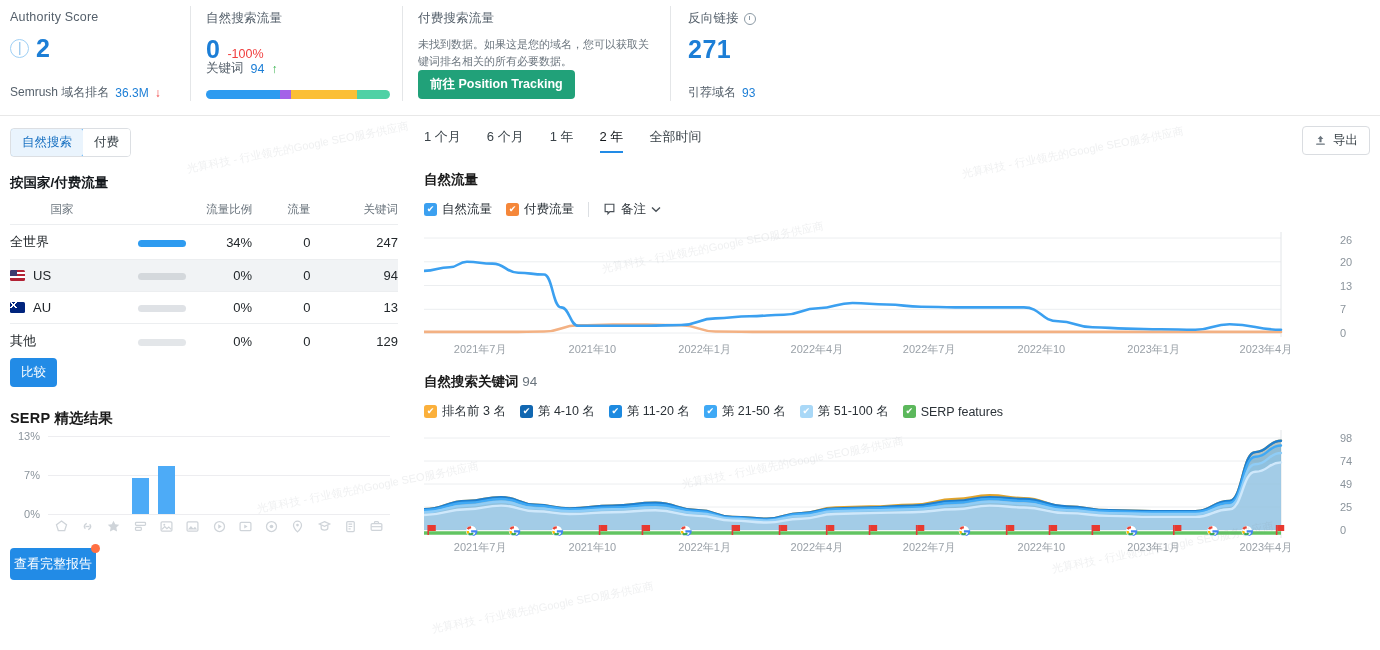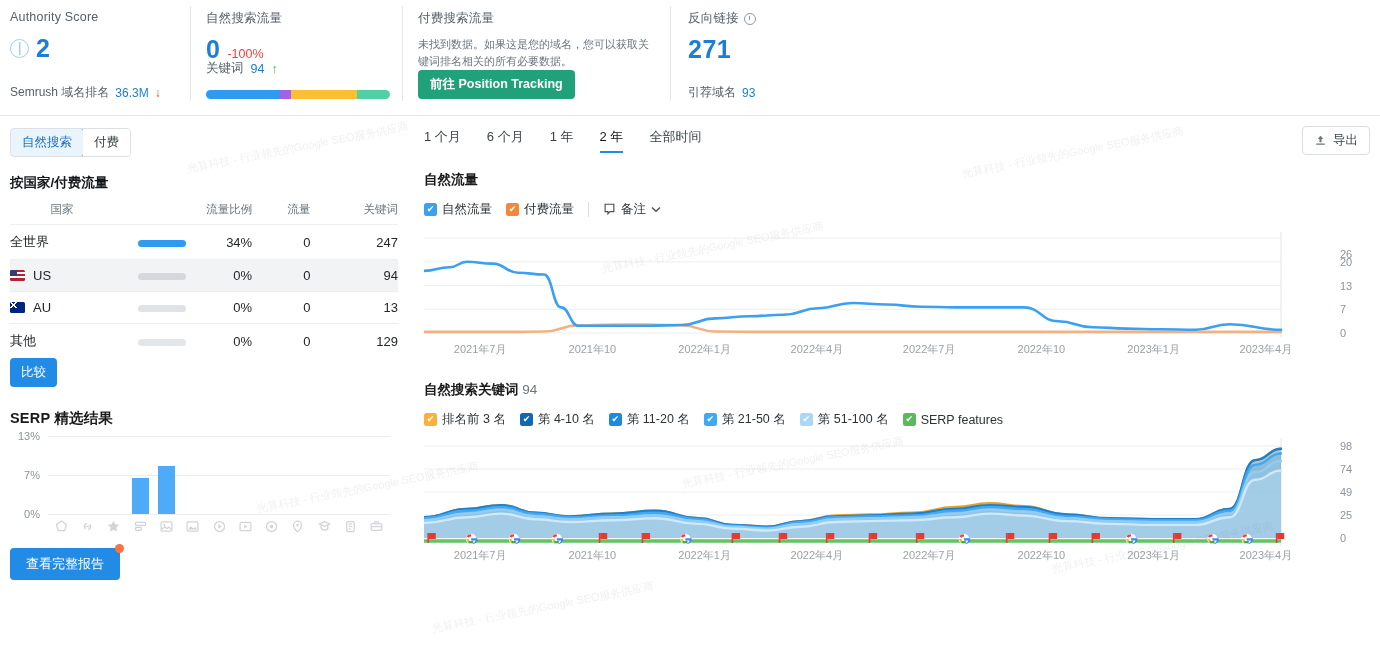--- a/index.html
+++ b/index.html
@@ -190,21 +190,21 @@
     white-space: nowrap;
   }
   .serp-bars { position: absolute; left: 0; right: 8px; bottom: 0; height: 100%; display: flex; }
   .sb-slot { flex: 1; display: flex; align-items: flex-end; justify-content: center; height: 100%; }
   .sb { width: 17px; background: #4dabf7; }
   .serp-icons { display: flex; margin-left: 38px; margin-top: 5px; padding-right: 8px; }
   .si { flex: 1; display: flex; justify-content: center; color: #cfd4d9; }
   .btn-report {
     background: #228be6; color: #fff; border: none;
     font-family: inherit; font-size: 13px;
-    padding: 7px 16px; border-radius: 4px; cursor: pointer;
+    padding: 7px 4px; border-radius: 4px; cursor: pointer;
     margin-top: 14px; position: relative;
   }
   .dot-badge {
     position: absolute; right: -4px; top: -4px;
     width: 9px; height: 9px; background: #ff7043; border-radius: 50%;
   }
 
   
   .right { flex: 1; padding: 12px 10px 0 14px; position: relative; }
   .period-tabs { display: flex; gap: 26px; font-size: 13px; color: #3a4349; }
@@ -530,35 +530,35 @@
             <line x1="857" y1="0" x2="857" y2="105" stroke="#e2e5e8" stroke-width="1"></line>
             <path d="M0.0,99.9 C42.9,99.9 42.9,99.9 85.7,99.9 C102.8,99.9 102.8,99.5 120.0,99.5 C137.1,99.5 137.1,93.3 154.3,93.3 C171.4,93.3 171.4,92.6 188.5,92.6 C205.7,92.6 205.7,92.6 222.8,92.6 C240.0,92.6 240.0,93.3 257.1,93.3 C274.2,93.3 274.2,99.5 291.4,99.5 C317.1,99.5 317.1,99.9 342.8,99.9 C385.6,99.9 385.6,99.9 428.5,99.9 C471.3,99.9 471.3,99.9 514.2,99.9 C557.0,99.9 557.0,99.9 599.9,99.9 C642.8,99.9 642.8,99.9 685.6,99.9 C728.5,99.9 728.5,99.9 771.3,99.9 C814.2,99.9 814.2,99.9 857.0,99.9" fill="none" stroke="#f3b183" stroke-width="2.6" stroke-linecap="round" stroke-linejoin="round"></path>
             <path d="M0.0,38.9 C12.9,38.9 12.9,35.2 25.7,35.2 C34.3,35.2 34.3,29.8 42.9,29.8 C55.7,29.8 55.7,31.6 68.6,31.6 C81.4,31.6 81.4,40.7 94.3,40.7 C107.1,40.7 107.1,42.5 120.0,42.5 C128.6,42.5 128.6,75.4 137.1,75.4 C145.7,75.4 145.7,93.7 154.3,93.7 C162.8,93.7 162.8,93.7 171.4,93.7 C184.3,93.7 184.3,93.7 197.1,93.7 C210.0,93.7 210.0,93.7 222.8,93.7 C240.0,93.7 240.0,93.0 257.1,93.0 C274.2,93.0 274.2,86.4 291.4,86.4 C308.5,86.4 308.5,84.2 325.7,84.2 C342.8,84.2 342.8,82.7 359.9,82.7 C377.1,82.7 377.1,76.2 394.2,76.2 C411.4,76.2 411.4,71.0 428.5,71.0 C445.6,71.0 445.6,72.5 462.8,72.5 C479.9,72.5 479.9,74.7 497.1,74.7 C514.2,74.7 514.2,75.4 531.3,75.4 C548.5,75.4 548.5,75.4 565.6,75.4 C582.8,75.4 582.8,75.4 599.9,75.4 C617.0,75.4 617.0,89.3 634.2,89.3 C651.3,89.3 651.3,95.2 668.5,95.2 C685.6,95.2 685.6,96.6 702.7,96.6 C719.9,96.6 719.9,97.3 737.0,97.3 C754.2,97.3 754.2,97.7 771.3,97.7 C788.4,97.7 788.4,92.2 805.6,92.2 C831.3,92.2 831.3,97.7 857.0,97.7" fill="none" stroke="#3ba0f0" stroke-width="2.6" stroke-linecap="round" stroke-linejoin="round"></path>
           </svg>
         </div>
       <div class="ylabels" id="tyl">
           <span style="top: 101px;">0</span>
           <span style="top: 77.25px;">7</span>
           <span style="top: 53.5px;">13</span>
           <span style="top: 29.75px;">20</span>
-          <span style="top: 22px;">26</span>
+          <span style="top: 8px;">26</span>
         </div>
       <div class="xlabels" id="txl">
           <span>2021年7月</span>
           <span>2021年10</span>
           <span>2022年1月</span>
           <span>2022年4月</span>
           <span>2022年7月</span>
           <span>2022年10</span>
           <span>2023年1月</span>
           <span>2023年4月</span>
         </div>
     </div>
 
-    <div class="chart-h" style="margin-top:24px">
+    <div class="chart-h" style="margin-top:16px">
       <span>自然搜索关键词</span>
       <span style="font-weight:normal;color:#6b757e">94</span>
     </div>
 
     <div class="legend" id="kwlegend">
         <span class="lg">
           <span class="cbx" style="background:#fbb03b">✔</span>
           <span>排名前 3 名</span>
         </span>
         <span class="lg">

